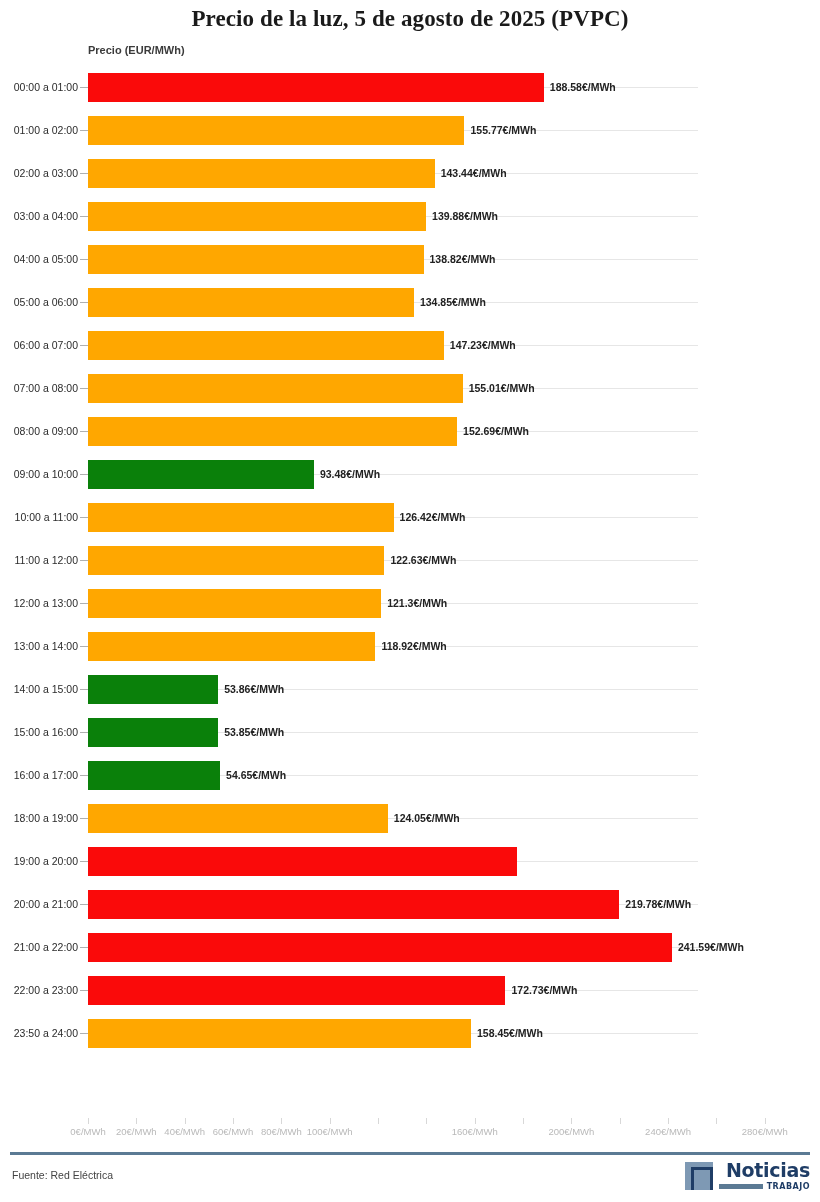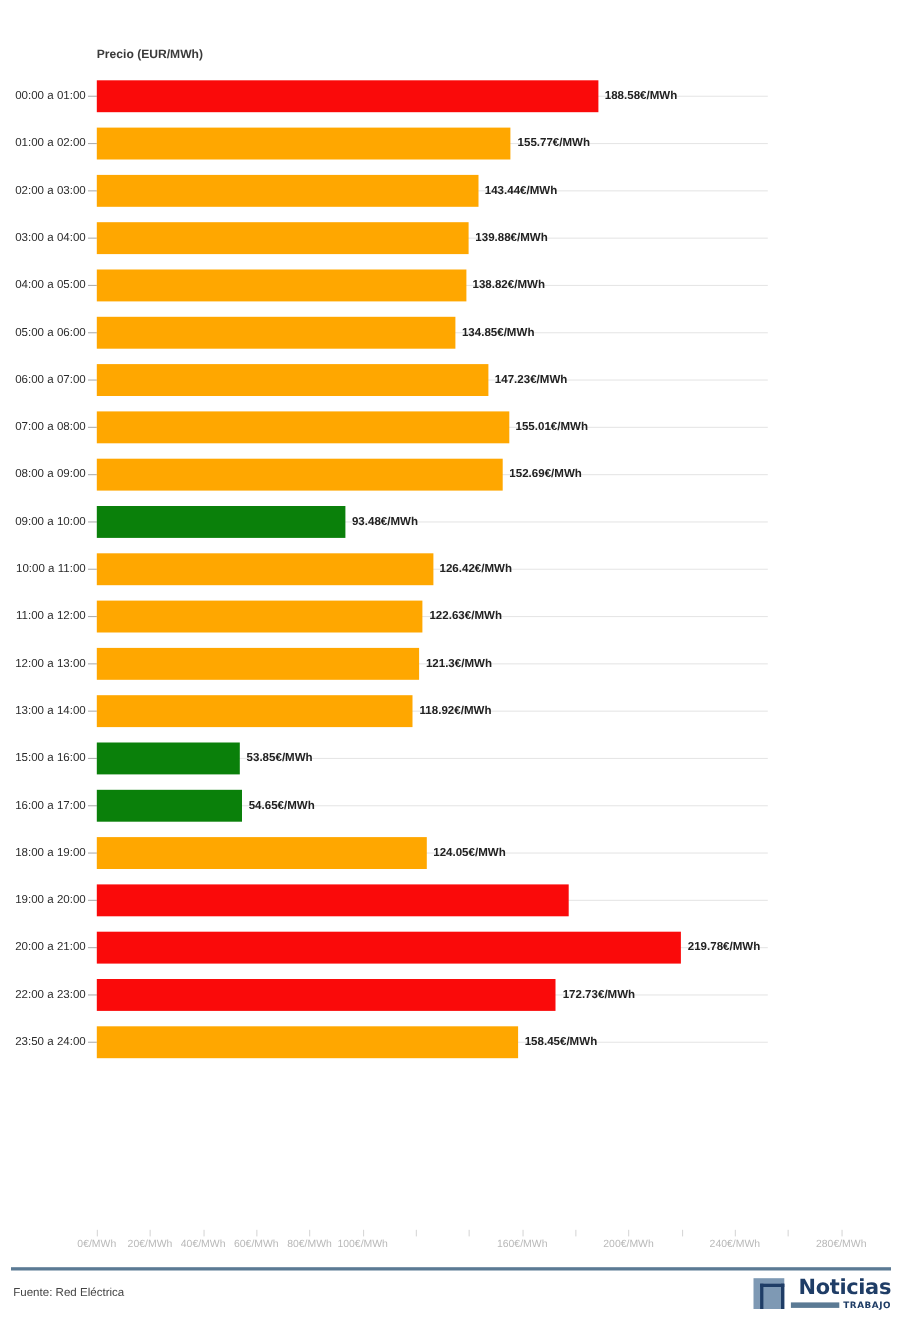--- a/index.html
+++ b/index.html
@@ -182,20 +182,21 @@
     font-weight: bold;
     color: #1f3d66;
     letter-spacing: 0.5px;
   }
 </style>
 </head>
 <body>
 
 <div id="page">
 
+  <div class="title">Precio de la luz, 5 de agosto de 2025 (PVPC)</div>
 
   <div class="axis-title">Precio (EUR/MWh)</div>
 
   <div id="plot">
       <div class="row">
         <div class="row-gridline"></div>
         <div class="cat-label">00:00 a 01:00</div>
         <div class="tick-stub"></div>
         <div class="bar red" style="width: 455.798px;"></div>
         <div class="bar-value" style="left: 543.798px;">188.58€/MWh</div>
@@ -286,20 +287,27 @@
       </div>
       <div class="row">
         <div class="row-gridline"></div>
         <div class="cat-label">13:00 a 14:00</div>
         <div class="tick-stub"></div>
         <div class="bar orange" style="width: 287.43px;"></div>
         <div class="bar-value" style="left: 375.43px;">118.92€/MWh</div>
       </div>
       <div class="row">
         <div class="row-gridline"></div>
+        <div class="cat-label">14:00 a 15:00</div>
+        <div class="tick-stub"></div>
+        <div class="bar green" style="width: 130.18px;"></div>
+        <div class="bar-value" style="left: 218.18px;">53.86€/MWh</div>
+      </div>
+      <div class="row">
+        <div class="row-gridline"></div>
         <div class="cat-label">15:00 a 16:00</div>
         <div class="tick-stub"></div>
         <div class="bar green" style="width: 130.155px;"></div>
         <div class="bar-value" style="left: 218.155px;">53.85€/MWh</div>
       </div>
       <div class="row">
         <div class="row-gridline"></div>
         <div class="cat-label">16:00 a 17:00</div>
         <div class="tick-stub"></div>
         <div class="bar green" style="width: 132.089px;"></div>
@@ -318,20 +326,27 @@
         <div class="tick-stub"></div>
         <div class="bar red" style="width: 428.679px;"></div>
         <div class="bar-value" style="left: 537px; margin-top: 48px;">177.36€/MWh</div>
       </div>
       <div class="row">
         <div class="row-gridline"></div>
         <div class="cat-label">20:00 a 21:00</div>
         <div class="tick-stub"></div>
         <div class="bar red" style="width: 531.208px;"></div>
         <div class="bar-value" style="left: 619.208px;">219.78€/MWh</div>
+      </div>
+      <div class="row">
+        <div class="row-gridline"></div>
+        <div class="cat-label">21:00 a 22:00</div>
+        <div class="tick-stub"></div>
+        <div class="bar red" style="width: 583.923px;"></div>
+        <div class="bar-value" style="left: 671.923px;">241.59€/MWh</div>
       </div>
       <div class="row">
         <div class="row-gridline"></div>
         <div class="cat-label">22:00 a 23:00</div>
         <div class="tick-stub"></div>
         <div class="bar red" style="width: 417.488px;"></div>
         <div class="bar-value" style="left: 505.488px;">172.73€/MWh</div>
       </div>
       <div class="row">
         <div class="row-gridline"></div>

